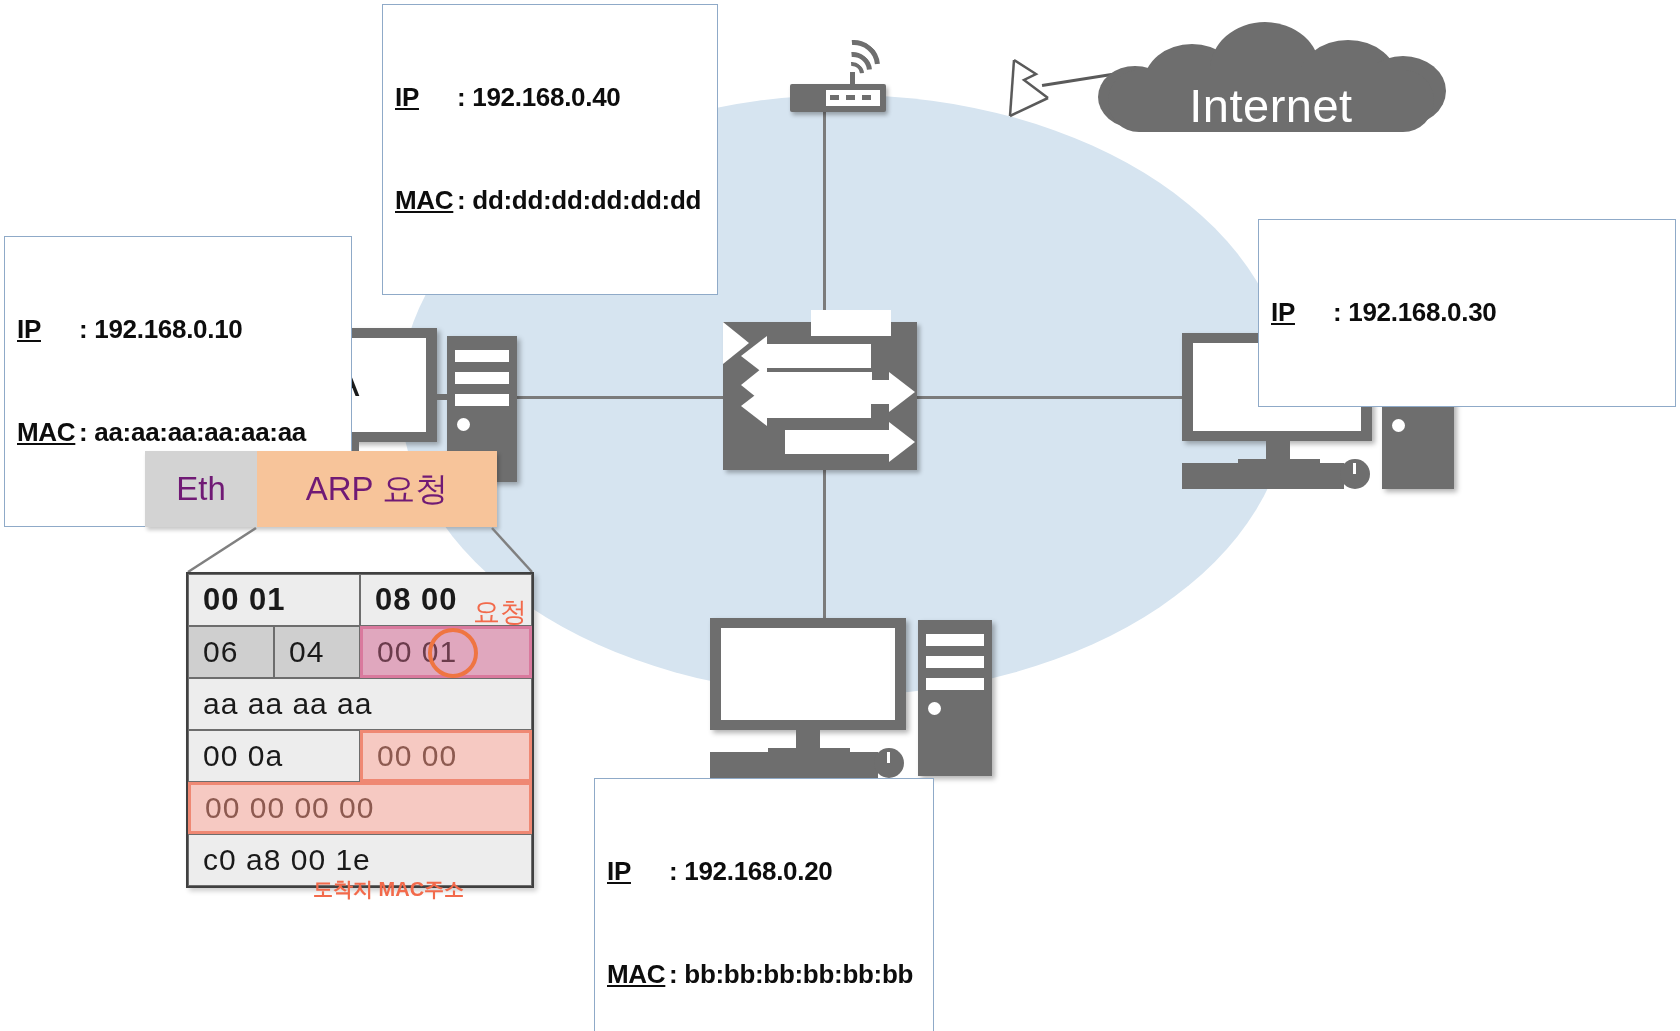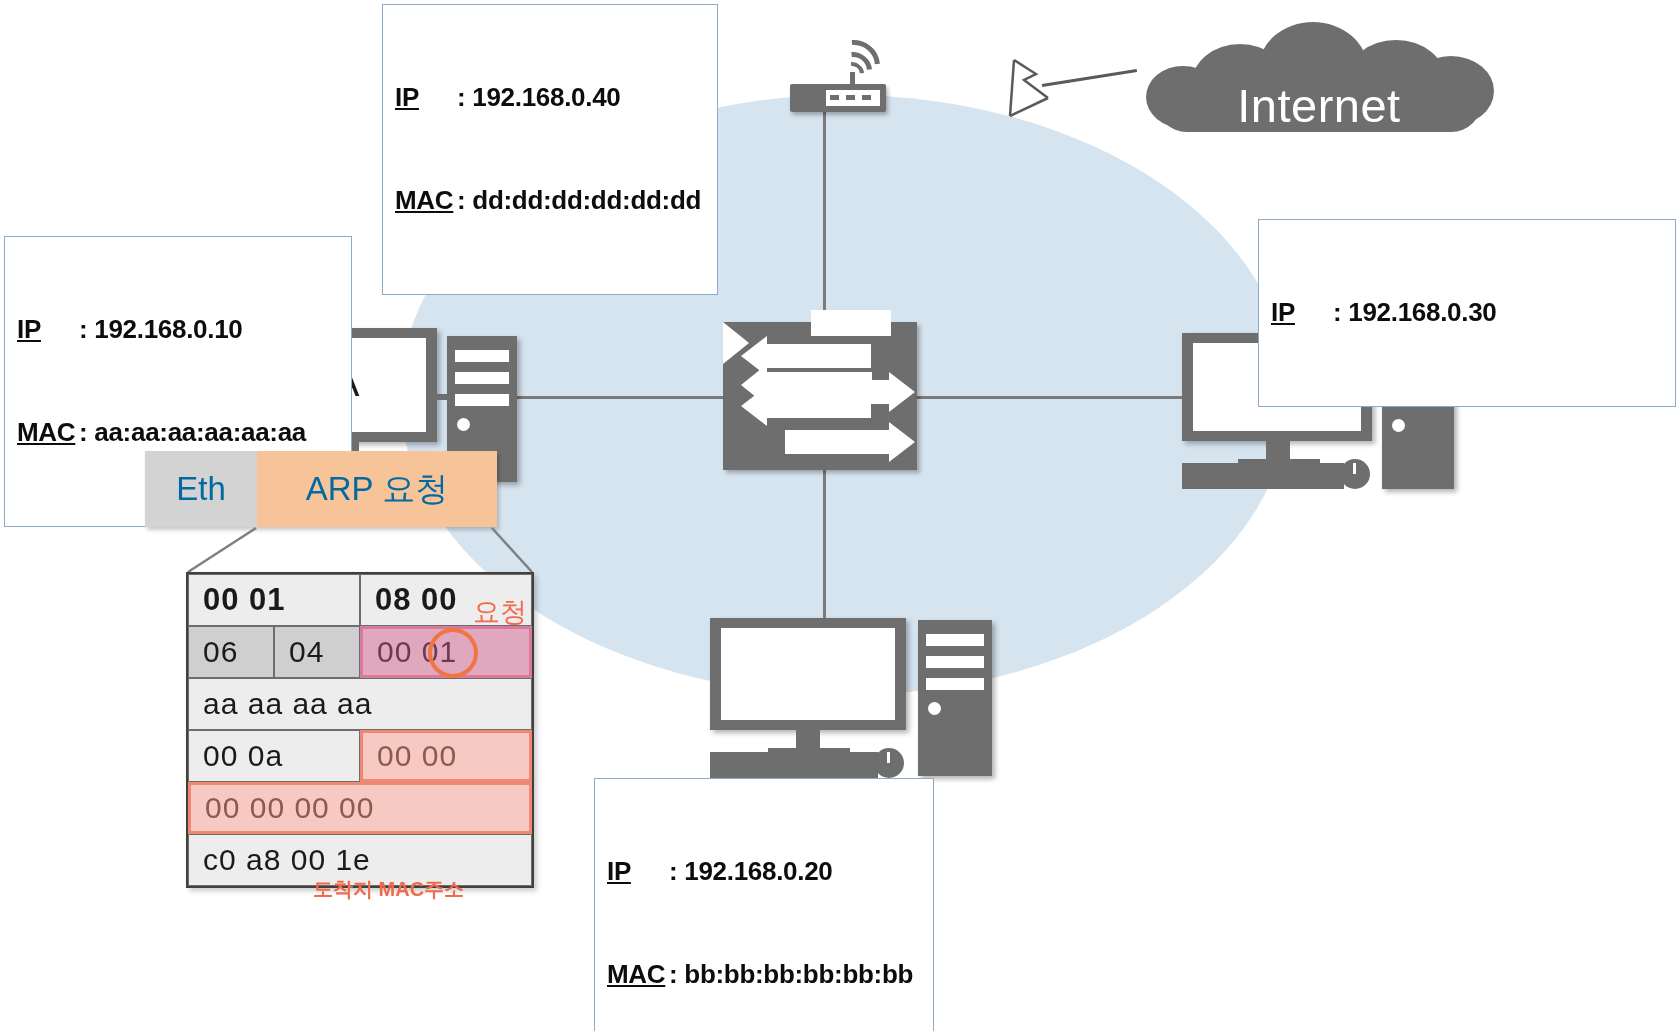--- a/index.html
+++ b/index.html
@@ -86,37 +86,37 @@
   .router-led{position:absolute;top:67px;width:9px;height:5px;background:#6e6e6e;}
   .router-ant-stem{position:absolute;left:60px;top:44px;width:5px;height:16px;background:#6e6e6e;}
   .wifi-arc{
     position:absolute;border:5px solid #6e6e6e;
     border-radius:50%;
     border-right-color:transparent;border-bottom-color:transparent;border-left-color:transparent;
     transform:rotate(40deg);
   }
 
   
-  #cloud{position:absolute;left:1140px;top:22px;width:358px;height:110px;}
+  #cloud{position:absolute;left:1092px;top:22px;width:358px;height:110px;}
   .cloud-part{position:absolute;background:#6e6e6e;border-radius:50%;}
   .cloud-base{position:absolute;background:#6e6e6e;border-radius:46px;}
   #cloud-label{
     position:absolute;left:0;top:56px;width:358px;text-align:center;
     color:#ffffff;font-size:47px;letter-spacing:.5px;
     font-family:"Liberation Sans",sans-serif;
   }
   
   #lightning{position:absolute;left:1008px;top:58px;width:70px;height:62px;}
 
   
   #protobar{position:absolute;left:145px;top:451px;display:flex;
     box-shadow:2px 3px 4px rgba(0,0,0,.22);}
   .pb-cell{
     height:76px;display:flex;align-items:center;justify-content:center;
-    font-size:33px;color:#0369a1;box-sizing:border-box;
+    font-size:33px;color:#701a75;box-sizing:border-box;
   }
   #pb-eth{width:112px;background:#d3d3d3;}
   #pb-arp{width:240px;background:#f7c49a;}
 
   
   #leaders{position:absolute;left:140px;top:520px;width:420px;height:70px;}
 
   
   #pkt-table{
     position:absolute;left:186px;top:572px;width:348px;

